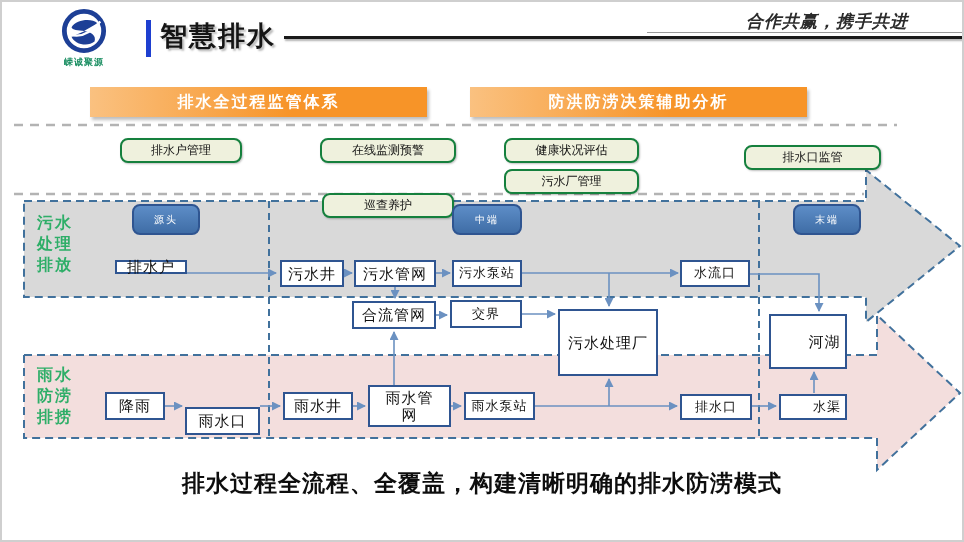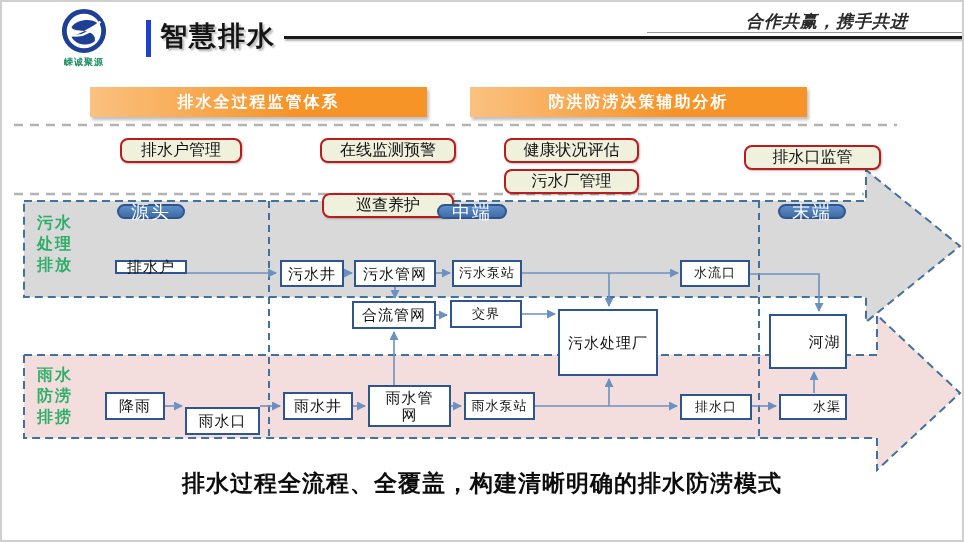--- a/index.html
+++ b/index.html
@@ -15,27 +15,27 @@
   .motto{position:absolute;left:610px;top:8px;width:296px;text-align:right;font-size:17px;
          font-style:italic;font-weight:600;color:#2b2b2b;letter-spacing:1px;}
   .thin-line{position:absolute;left:645px;top:30px;width:317px;height:1px;background:#9a9a9a;}
   .black-line{position:absolute;left:282px;top:34px;width:680px;height:3px;background:#1a1a1a;
               box-shadow:1px 2px 2px rgba(0,0,0,.3);}
   
   .banner{position:absolute;top:85px;height:30px;display:flex;align-items:center;justify-content:center;
           background:linear-gradient(90deg,#fac180,#f79428 60%);color:#fff;font-weight:bold;
           font-size:16px;letter-spacing:2px;box-shadow:2px 3px 3px rgba(0,0,0,.25);}
   
-  .gbtn{position:absolute;height:25px;background:#eff1dd;border:2px solid #b91c1c;border-radius:8px;
-        display:flex;align-items:center;justify-content:center;font-size:16px;color:#111;
+  .gbtn{position:absolute;height:25px;background:#eff1dd;border:2px solid #15803d;border-radius:8px;
+        display:flex;align-items:center;justify-content:center;font-size:12px;color:#111;
         box-sizing:border-box;box-shadow:1px 1px 2px rgba(0,0,0,.25);}
   
-  .sbtn{position:absolute;height:15px;background:linear-gradient(180deg,#5d8dc7,#3f6da6);
+  .sbtn{position:absolute;height:31px;background:linear-gradient(180deg,#5d8dc7,#3f6da6);
         border:2px solid #2f5591;border-radius:8px;color:#fff;display:flex;align-items:center;
-        justify-content:center;font-size:18px;letter-spacing:2px;box-sizing:border-box;}
+        justify-content:center;font-size:10px;letter-spacing:2px;box-sizing:border-box;margin-left:15px;}
   
   .node{position:absolute;background:#fff;border:2px solid #2f5591;display:flex;align-items:center;
         justify-content:center;font-size:15px;color:#111;box-sizing:border-box;text-align:center;
         white-space:pre-line;line-height:1.15;letter-spacing:1px;}
   .node.sm{font-size:13px;}
   
   .lane-label{position:absolute;left:35px;color:#2eae68;font-size:16px;font-weight:600;
               line-height:21px;letter-spacing:2px;}
   .caption{position:absolute;left:0;top:466px;width:100%;text-align:center;font-size:23px;
            font-weight:bold;color:#0d0d0d;letter-spacing:1px;}

